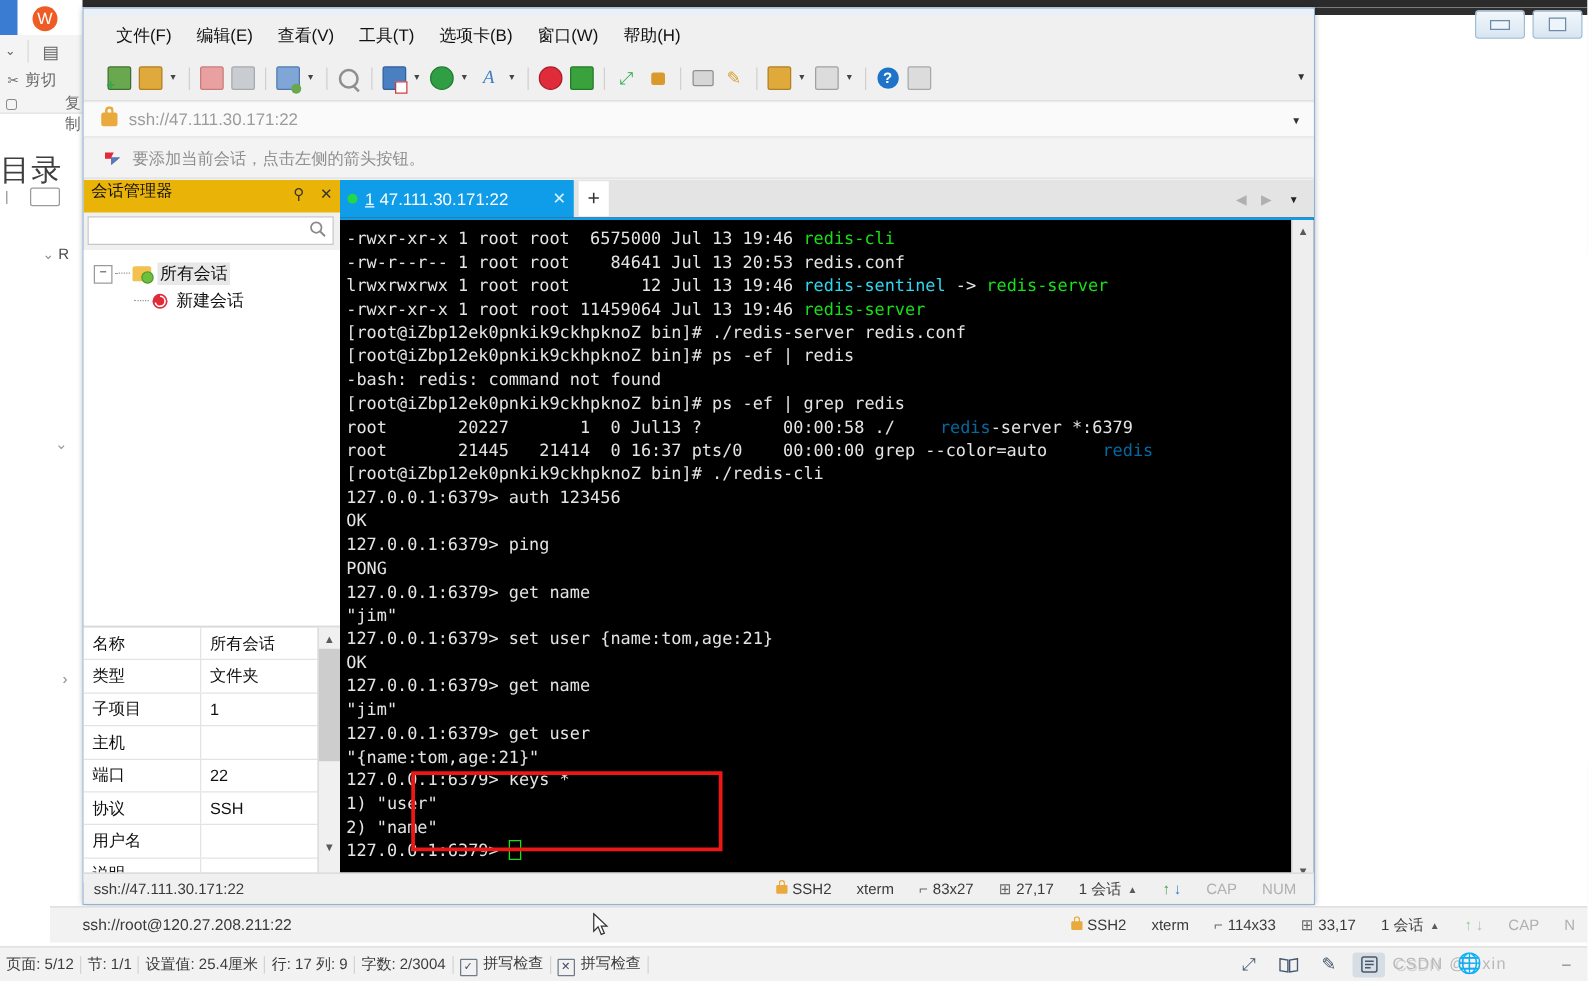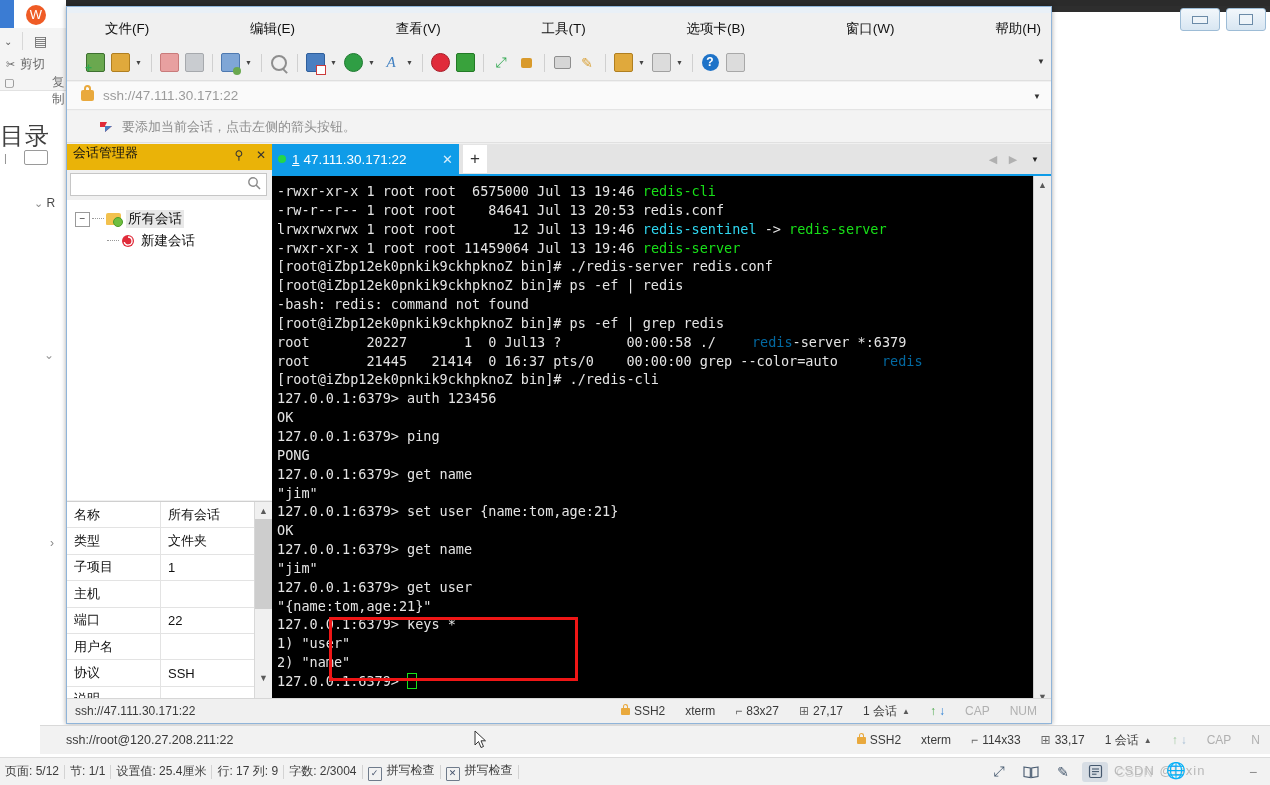--- a/index.html
+++ b/index.html
@@ -38,21 +38,21 @@
     color:#45586e;font-size:14px;border-radius:3px;}
   .ws-ic.active{background:#d7dde4;}
   #csdn-wm{position:relative;width:120px;height:22px;}
   #csdn-wm span{position:absolute;color:#b9b9b9;font-size:13px;white-space:nowrap;}
 
   
   #xshell{position:absolute;left:66px;top:6px;width:984px;height:716px;
     background:#f0f0f0;border:1px solid #8fb4d9;box-shadow:0 0 5px rgba(0,0,0,.35);}
   #xshell-titlebar{position:absolute;left:0;top:0;width:984px;height:6px;background:#e9f0f7;}
   #menubar{position:absolute;left:0;top:6px;width:984px;height:32px;background:#f0f0f0;
-    display:flex;align-items:center;padding-left:28px;box-sizing:border-box;justify-content:space-between;}
+    display:flex;align-items:center;padding-left:16px;box-sizing:border-box;}
   .menu-item{padding:4px 10px;font-size:13.5px;color:#111;
     font-family:"Liberation Sans","DejaVu Sans",sans-serif;white-space:nowrap;}
   #toolbar{position:absolute;left:0;top:38px;width:984px;height:36px;background:#f0f0f0;
     border-bottom:1px solid #dfdfdf;display:flex;align-items:center;padding-left:16px;box-sizing:border-box;}
   .tb-btn{width:24px;height:24px;display:flex;align-items:center;justify-content:center;
     font-size:14px;margin-right:1px;position:relative;}
   .tb-caret{width:11px;height:24px;display:flex;align-items:center;justify-content:center;
     color:#444;font-size:7px;margin-right:2px;}
   .tb-div{width:1px;height:18px;background:#d0d0d0;margin:0 5px;}
   .ic{width:17px;height:17px;display:block;border-radius:2px;position:relative;}
@@ -62,21 +62,21 @@
   #addrbar{position:absolute;left:0;top:75px;width:984px;height:28px;background:#fafafa;
     border-bottom:1px solid #e4e4e4;display:flex;align-items:center;padding-left:14px;box-sizing:border-box;}
   #addr-lock{width:13px;height:11px;background:#e9a93d;border-radius:2px;position:relative;margin-right:9px;}
   #addr-lock:before{content:"";position:absolute;left:3px;top:-5px;width:7px;height:7px;
     border:2px solid #e9a93d;border-bottom:none;border-radius:4px 4px 0 0;box-sizing:border-box;}
   #addr-text{color:#9b9b9b;font-size:13.5px;}
   #addr-caret{position:absolute;right:10px;top:10px;color:#333;font-size:8px;}
 
   
   #hintbar{position:absolute;left:0;top:104px;width:984px;height:32px;background:#f3f3f3;
-    display:flex;align-items:center;padding-left:32px;box-sizing:border-box;border-bottom:1px solid #e0e0e0;}
+    display:flex;align-items:center;padding-left:16px;box-sizing:border-box;border-bottom:1px solid #e0e0e0;}
   #hint-flag{width:14px;height:12px;margin-right:9px;position:relative;}
   #hint-text{color:#8e8e8e;font-size:13px;}
 
   
   #sm-panel{position:absolute;left:0;top:137px;width:205px;height:561px;background:#f0f0f0;
     border-right:1px solid #cfcfcf;}
   #sm-header{position:absolute;left:0;top:0;width:205px;height:26px;background:#eab308;
     display:flex;align-items:flex-start;}
   #sm-title{flex:1;padding-left:6px;font-size:13px;color:#111;}
   .sm-hbtn{width:22px;height:22px;display:flex;align-items:center;justify-content:center;
@@ -369,26 +369,26 @@
       </div>
       <div class="prop-row">
         <div class="prop-k">主机</div>
         <div class="prop-v"></div>
       </div>
       <div class="prop-row">
         <div class="prop-k">端口</div>
         <div class="prop-v">22</div>
       </div>
       <div class="prop-row">
+        <div class="prop-k">协议</div>
+        <div class="prop-v">SSH</div>
+      </div>
+      <div class="prop-row">
         <div class="prop-k">用户名</div>
         <div class="prop-v"></div>
-      </div>
-      <div class="prop-row">
-        <div class="prop-k">协议</div>
-        <div class="prop-v">SSH</div>
       </div>
       <div class="prop-row">
         <div class="prop-k">说明</div>
         <div class="prop-v"></div>
       </div>
       <div id="prop-scroll">
         <div class="pscroll-btn">▲</div>
         <div id="pscroll-thumb"></div>
         <div class="pscroll-btn" style="position:absolute;bottom:20px;">▼</div>
       </div>

